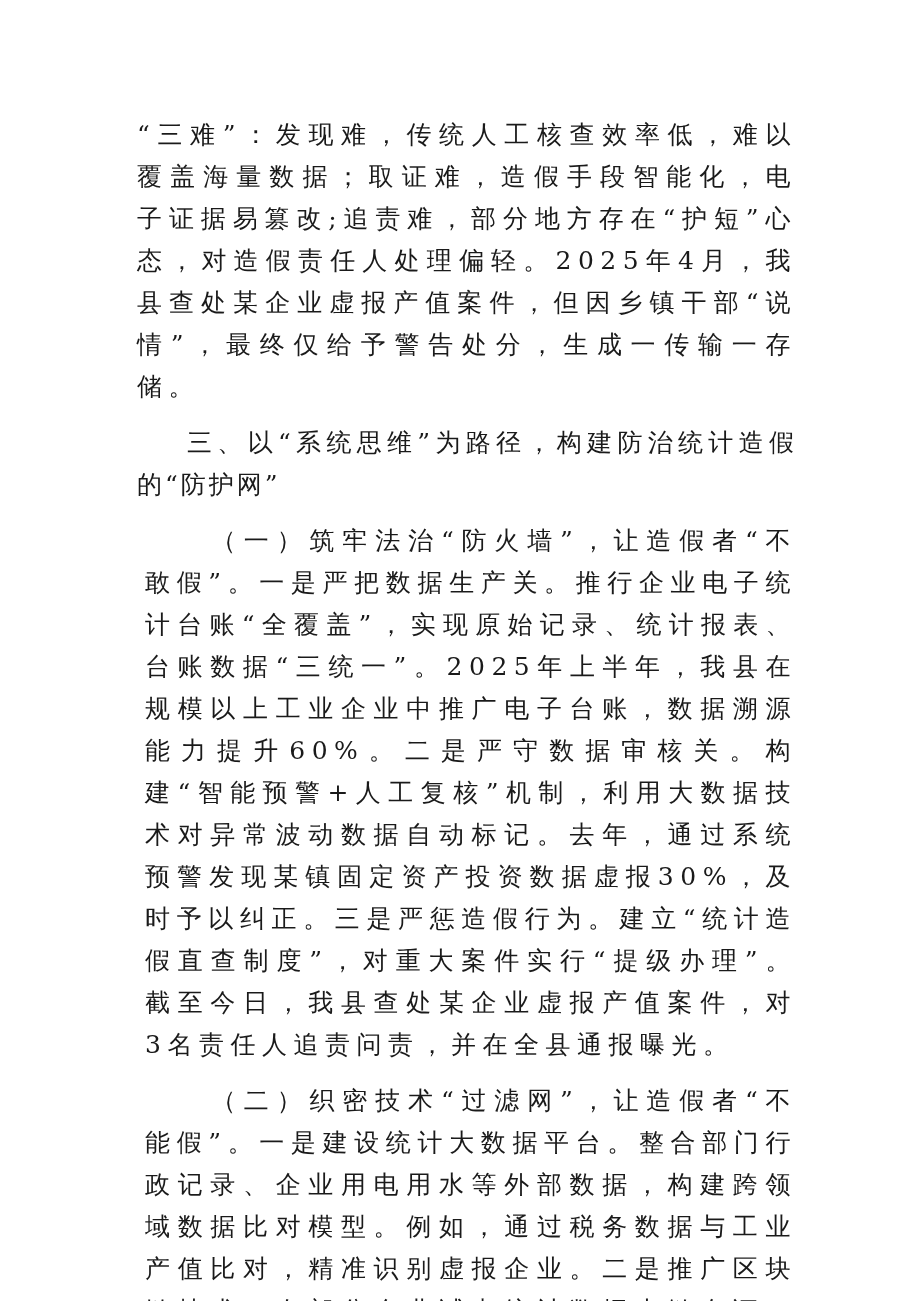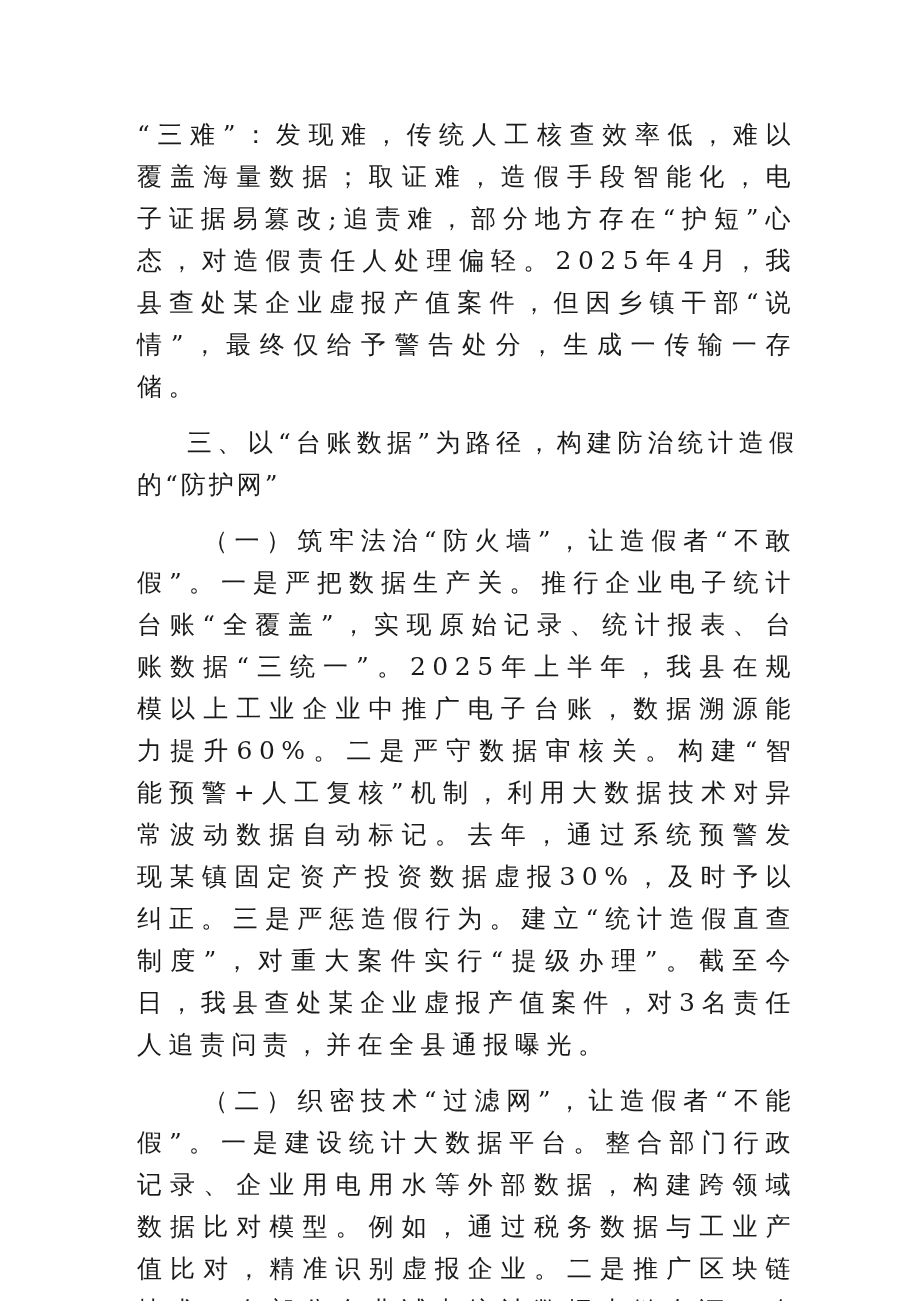--- a/index.html
+++ b/index.html
@@ -4,28 +4,28 @@
   <style>
     html, body { margin: 0; padding: 0; background: #ffffff; }
     body { width: 920px; height: 1301px; position: relative; overflow: hidden; }
     .page {
       position: absolute; left: 137px; top: 114px; width: 660px;
       font-family: "DejaVu Serif", "Liberation Serif", serif;
       color: #1a1a1a; font-size: 25px; line-height: 42px;
       letter-spacing: 6.5px;
     }
     .para { margin: 0; text-align: justify; text-align-last: left; }
-    .para.indent { text-indent: 66px; }
+    .para.indent { text-indent: 66px; margin-left: 8px; }
     .para.heading { text-indent: 50px; letter-spacing: 3px; }
     .gap { height: 14px; }
   </style>
 </head>
 <body>
 
 <div class="page">
   <p class="para">“三难”：发现难，传统人工核查效率低，难以覆盖海量数据；取证难，造假手段智能化，电子证据易篡改;追责难，部分地方存在“护短”心态，对造假责任人处理偏轻。2025年4月，我县查处某企业虚报产值案件，但因乡镇干部“说情”，最终仅给予警告处分，生成一传输一存储。</p>
   <div class="gap"></div>
-  <p class="para heading">三、以“台账数据”为路径，构建防治统计造假的“防护网”</p>
+  <p class="para heading">三、以“系统思维”为路径，构建防治统计造假的“防护网”</p>
   <div class="gap"></div>
   <p class="para indent">（一）筑牢法治“防火墙”，让造假者“不敢假”。一是严把数据生产关。推行企业电子统计台账“全覆盖”，实现原始记录、统计报表、台账数据“三统一”。2025年上半年，我县在规模以上工业企业中推广电子台账，数据溯源能力提升60%。二是严守数据审核关。构建“智能预警+人工复核”机制，利用大数据技术对异常波动数据自动标记。去年，通过系统预警发现某镇固定资产投资数据虚报30%，及时予以纠正。三是严惩造假行为。建立“统计造假直查制度”，对重大案件实行“提级办理”。截至今日，我县查处某企业虚报产值案件，对3名责任人追责问责，并在全县通报曝光。</p>
   <div class="gap"></div>
   <p class="para indent">（二）织密技术“过滤网”，让造假者“不能假”。一是建设统计大数据平台。整合部门行政记录、企业用电用水等外部数据，构建跨领域数据比对模型。例如，通过税务数据与工业产值比对，精准识别虚报企业。二是推广区块链技术。在部分企业试点统计数据上链存证，确保数据“生成一传输一存储”全流程可追溯。2025年，我县在2家重点企业开展试点，数据真实率达100%。三是开发智能审核系统。利用AI技术对统计报表进行逻辑校验，自动识别数据矛盾，系统成功拦截12份问题报表，避免数</p>
 </div>
 
 </body></html>

